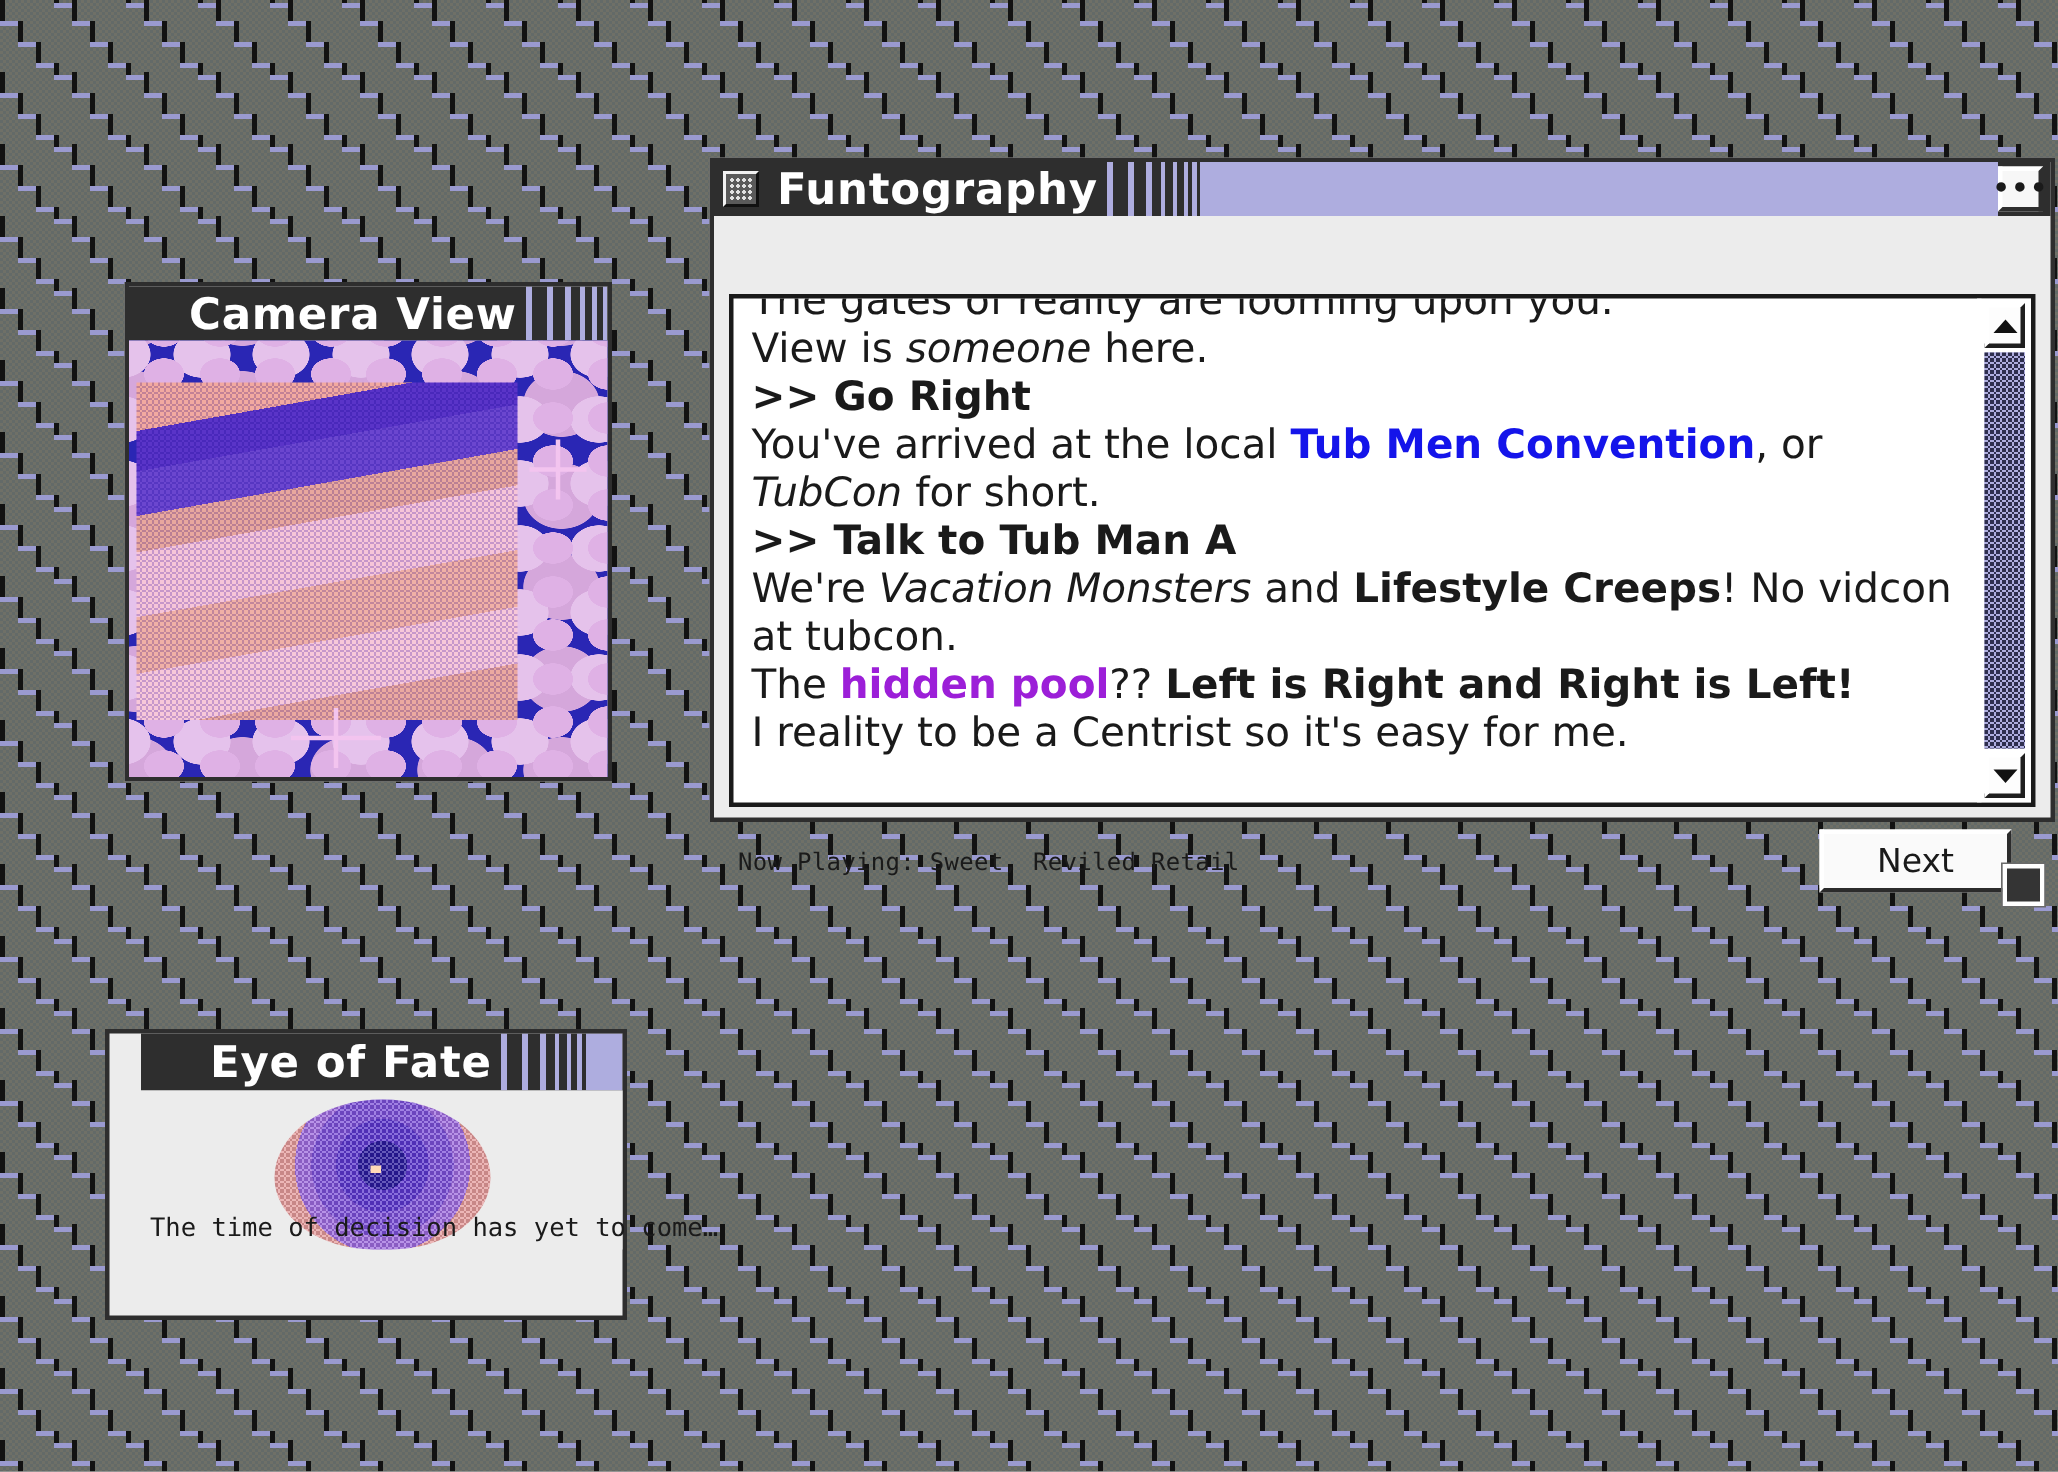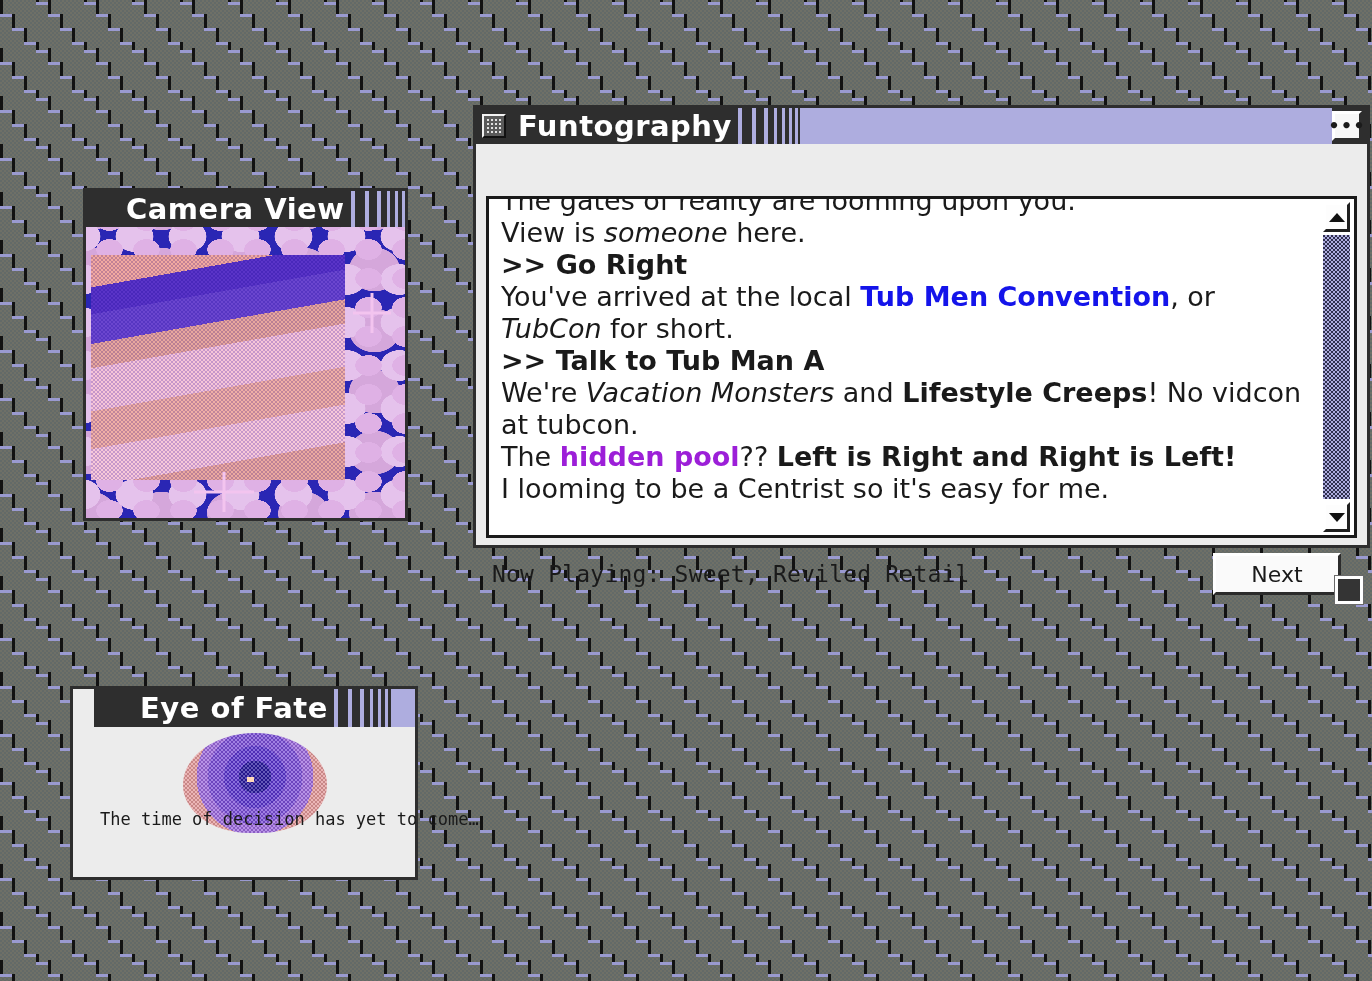--- a/index.html
+++ b/index.html
@@ -233,21 +233,21 @@
 
   .fun-status {
     height: 72px;
     display: flex;
     align-items: center;
     padding: 0 12px 0 16px;
     position: relative;
   }
   .now-playing {
     font-family: "DejaVu Sans Mono", monospace;
-    font-size: 23px;
+    font-size: 16px;
     color: #1a1a1a;
     letter-spacing: 0.2px;
     flex: 1 1 auto;
   }
   .next-btn {
     width: 128px;
     height: 42px;
     background: #fafafa;
     border-top: 3px solid #ffffff;
     border-left: 3px solid #ffffff;
@@ -452,21 +452,21 @@
     <div class="fun-body">
       <div class="text-panel">
         <div class="story" id="story-host">
             <p><span>The gates of reality are looming upon you.</span></p>
             <p><span>View is </span><span class="em">someone</span><span> here.</span></p>
             <p><span class="choice">&gt;&gt; Go Right</span></p>
             <p><span>You've arrived at the local </span><span class="link-blue">Tub Men Convention</span><span>, or </span><span class="em">TubCon</span><span> for short.</span></p>
             <p><span class="choice">&gt;&gt; Talk to Tub Man A</span></p>
             <p><span>We're </span><span class="em">Vacation Monsters</span><span> and </span><span class="strong">Lifestyle Creeps</span><span>! No vidcon at tubcon.</span></p>
             <p><span>The </span><span class="link-purple">hidden pool</span><span>?? </span><span class="strong">Left is Right and Right is Left!</span></p>
-            <p><span>I looming to be a Centrist so it's easy for me.</span></p>
+            <p><span>I reality to be a Centrist so it's easy for me.</span></p>
           </div>
 
         <div class="scrollbar">
           <div class="sb-btn">
             <span class="arrow-up"></span>
           </div>
           <div class="sb-track"></div>
           <div class="sb-btn">
             <span class="arrow-down"></span>
           </div>

